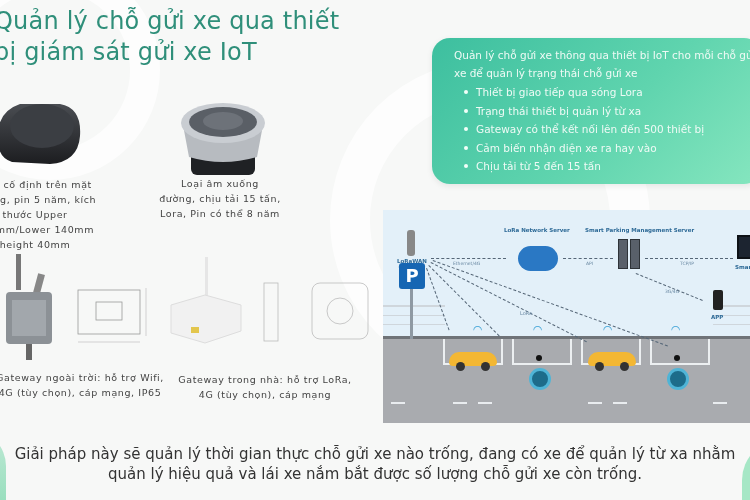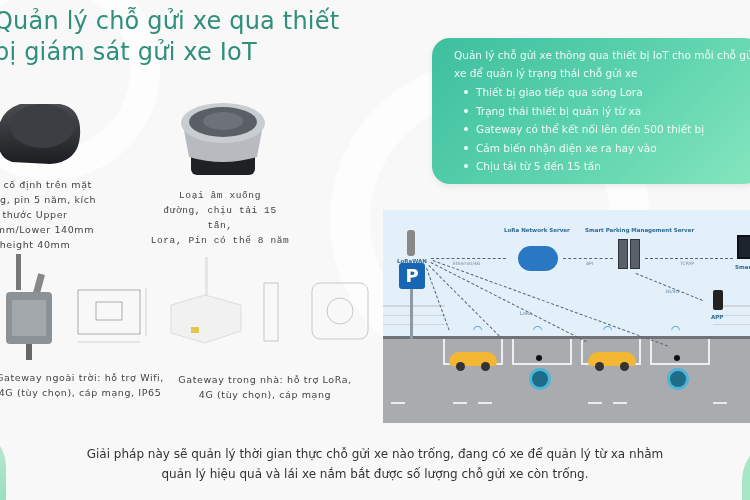--- a/index.html
+++ b/index.html
@@ -57,21 +57,21 @@
   .dline { position: absolute; height: 0; border-top: 1px dashed #556677; transform-origin: 0 0; }
   .cloud { position: absolute; left: 135px; top: 36px; width: 40px; height: 25px; background: #2a78c4; border-radius: 14px; }
   .server { position: absolute; top: 29px; width: 10px; height: 30px; background: #59606a; border: 1px solid #2e3338; }
   .monitor { position: absolute; left: 354px; top: 25px; width: 30px; height: 24px; background: #1c2430; border: 2px solid #0d1116; }
   .phone { position: absolute; left: 330px; top: 80px; width: 10px; height: 20px; background: #222; border-radius: 2px; }
   .psign { position: absolute; left: 16px; top: 53px; width: 26px; height: 26px; background: #1666b3; border-radius: 3px; color: #fff; font-weight: bold; font-size: 18px; line-height: 26px; text-align: center; font-family: "DejaVu Sans", sans-serif; }
   .pole { position: absolute; left: 27px; top: 79px; width: 3px; height: 50px; background: #8e99a3; }
   .gw-ant { position: absolute; left: 24px; top: 20px; width: 8px; height: 26px; background: #888; border-radius: 3px; }
   .footer {
     position: absolute; left: 0; top: 444px; width: 750px; text-align: center;
-    font-size: 12px; line-height: 20px; color: #333; white-space: pre-line;
+    font-size: 15px; line-height: 20px; color: #333; white-space: pre-line;
   }
   .corner-l { position: absolute; left: -30px; top: 430px; width: 36px; height: 90px; border-radius: 0 40px 0 0; background: linear-gradient(180deg,#bfe9d5,#8fdcb8); }
   .corner-r { position: absolute; left: 742px; top: 440px; width: 40px; height: 80px; border-radius: 40px 0 0 0; background: #a6e7c6; }
 </style>
 </head>
 <body>
 
 <div class="bg-swirl" style="left:330px;top:60px;width:320px;height:320px;"></div>
 <div class="bg-swirl" style="left:-60px;top:-40px;width:220px;height:220px;border-width:30px;"></div>
 
@@ -107,21 +107,21 @@
 height 40mm</span>
 </div>
 
 <svg class="device-img" style="left:173px;top:95px;" width="100" height="85" viewBox="0 0 100 85">
   <rect x="18" y="50" width="64" height="30" rx="6" fill="#1f2124"></rect>
   <path d="M10 30 L90 30 L84 62 Q50 72 16 62 Z" fill="#b7bbc0"></path>
   <ellipse cx="50" cy="28" rx="42" ry="20" fill="#c9cdd2"></ellipse>
   <ellipse cx="50" cy="27" rx="34" ry="15" fill="#5a5f66"></ellipse>
   <ellipse cx="50" cy="26" rx="20" ry="9" fill="#6d7279"></ellipse>
 </svg>
-<div class="product" style="left:150px;top:188px;width:140px;font-family:Liberation Mono, monospace;">
+<div class="product" style="left:150px;top:176px;width:140px;">
   <span class="cap">Loại âm xuống
 đường, chịu tải 15 tấn,
 Lora, Pin có thể 8 năm</span>
 </div>
 
 <svg class="device-img" style="left:0px;top:252px;" width="60" height="110" viewBox="0 0 60 110">
   <rect x="16" y="2" width="5" height="36" fill="#777"></rect>
   <rect x="36" y="22" width="7" height="22" fill="#888" transform="rotate(15 40 30)"></rect>
   <rect x="6" y="40" width="46" height="52" rx="4" fill="#8c9196"></rect>
   <rect x="12" y="48" width="34" height="36" fill="#a2a7ac"></rect>

